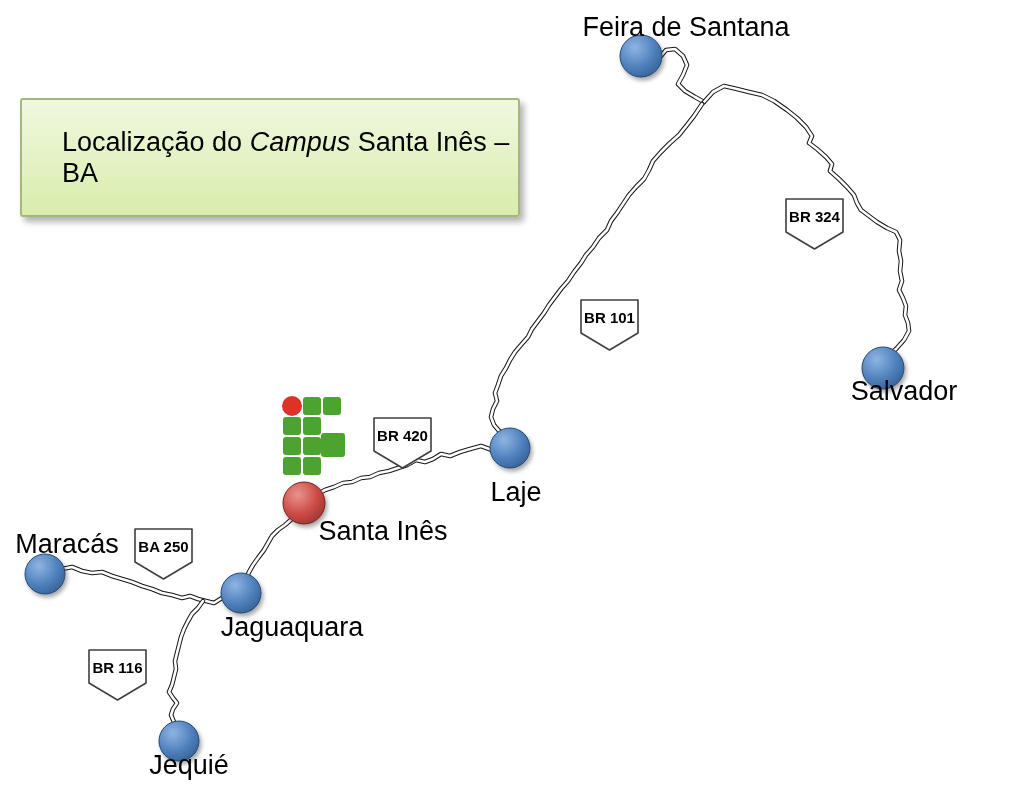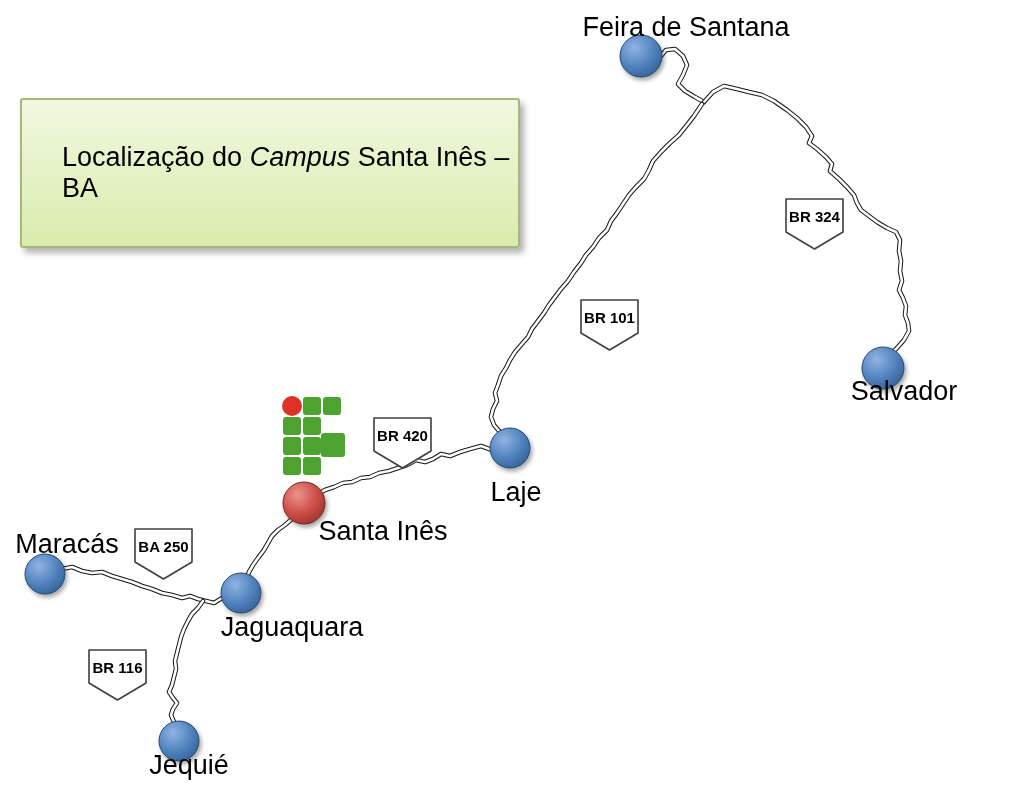--- a/index.html
+++ b/index.html
@@ -7,21 +7,21 @@
     position:relative;
     width:1024px;height:791px;
     background:#ffffff;
     overflow:hidden;
     font-family:"Liberation Sans", sans-serif;
   }
   .canvas svg{position:absolute;left:0;top:0;}
   .title-box{
     position:absolute;
     left:20px;top:98px;
-    width:500px;height:150px;
+    width:500px;height:119px;
     box-sizing:border-box;
     border:2px solid #a3b87a;
     border-radius:3px;
     display:flex;align-items:center;justify-content:center;
     box-shadow:4px 5px 6px rgba(0,0,0,0.30);
     font-size:27px;color:#000;padding-left:40px;
   }
   .title-box .title-text{white-space:pre-wrap;}
   .title-box i{font-style:italic;}
   text.city-label{

